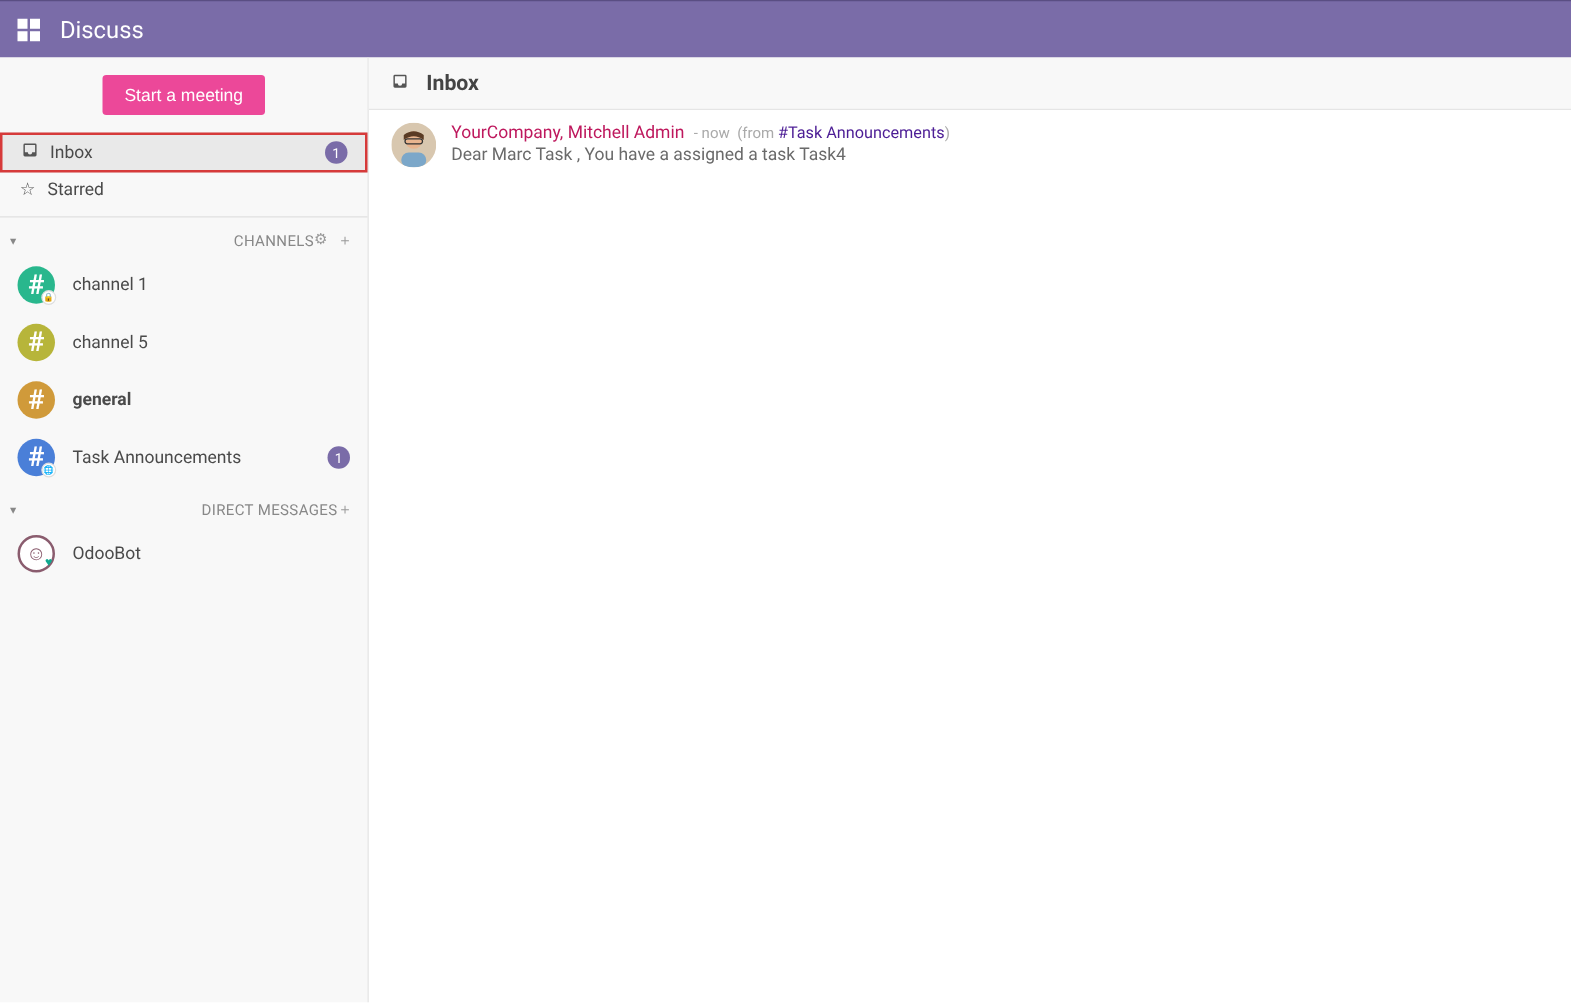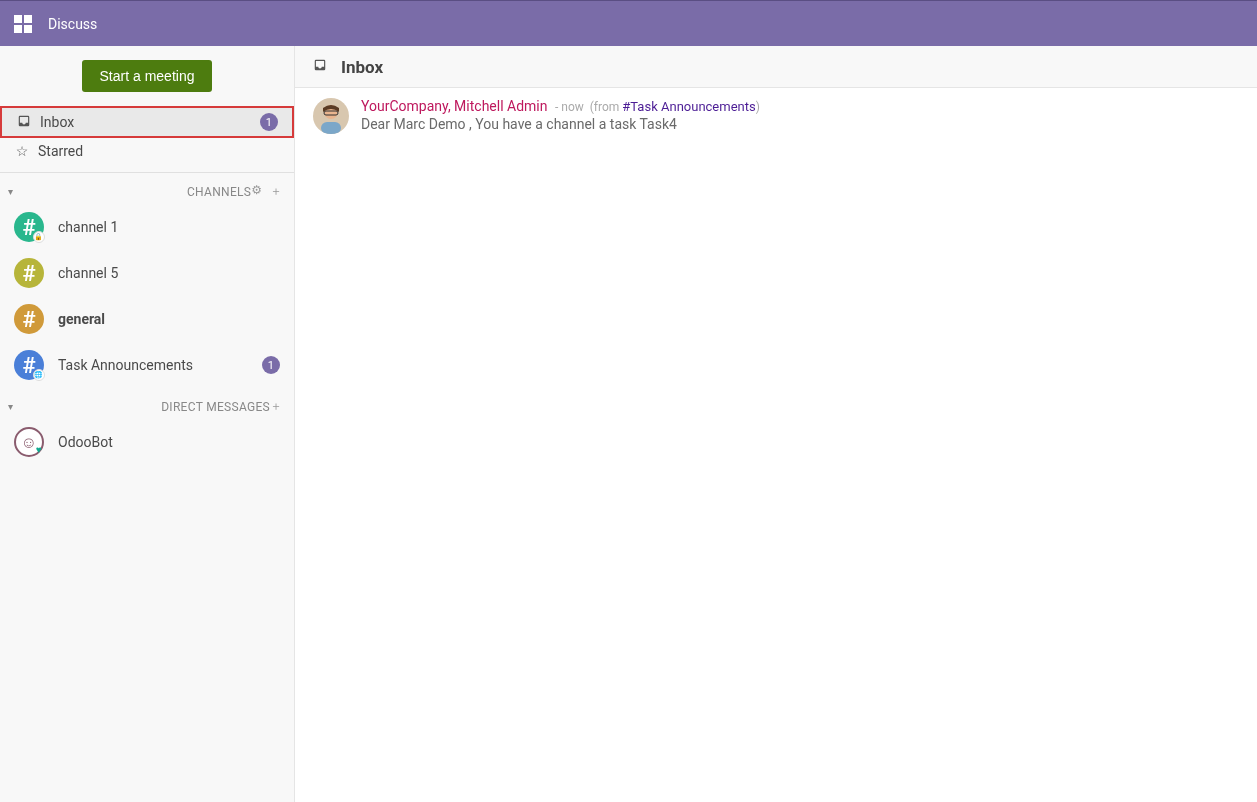--- a/index.html
+++ b/index.html
@@ -1,24 +1,24 @@
 <!DOCTYPE html>
 <html><head>
 <meta charset="utf-8">
 <style>
 * { box-sizing: border-box; margin: 0; padding: 0; }
 body { font-family: -apple-system, BlinkMacSystemFont, "Segoe UI", Roboto, Helvetica, Arial, sans-serif; font-size: 14px; color: #555; background: #fff; }
 .topbar { height: 46px; background: #7a6ca8; border-top: 1px solid #5a4e83; display: flex; align-items: center; padding: 0 14px; color: #fff; }
 .topbar .apps { width: 18px; height: 18px; margin-right: 16px; display: flex; flex-wrap: wrap; gap: 2px; cursor: pointer; }
 .topbar .apps span { width: 8px; height: 8px; background: #fff; display: block; }
-.topbar .title { font-size: 14px; font-weight: 400; }
+.topbar .title { font-size: 19px; font-weight: 400; }
 .layout { display: flex; height: calc(100vh - 46px); min-height: 756px; }
 .sidebar { width: 295px; background: #f8f8f8; border-right: 1px solid #e5e5e5; display: flex; flex-direction: column; }
 .meeting-wrap { padding: 14px; text-align: center; }
-.meeting-btn { background: #4d7c0f; color: #fff; border: none; padding: 8px 18px; border-radius: 3px; font-size: 14px; cursor: pointer; }
+.meeting-btn { background: #ec4899; color: #fff; border: none; padding: 8px 18px; border-radius: 3px; font-size: 14px; cursor: pointer; }
 .mailboxes { padding: 0; }
 .mailbox-item { display: flex; align-items: center; padding: 5px 14px; cursor: pointer; color: #4a4a4a; }
 .mailbox-item.active { background: #e9e9e9; border: 2px solid #d63a3a; }
 .mailbox-item .ic { width: 16px; text-align: center; margin-right: 8px; color: #555; }
 .mailbox-item .label { flex: 1; }
 .badge { background: #7a6ca8; color: #fff; border-radius: 10px; min-width: 18px; height: 18px; font-size: 11px; display: inline-flex; align-items: center; justify-content: center; padding: 0 6px; }
 .section-sep { border-top: 1px solid #e0e0e0; margin-top: 8px; }
 .section-head { display: flex; align-items: center; padding: 10px 12px 4px 8px; color: #888; font-size: 12px; }
 .section-head .caret { margin-right: 4px; color: #888; font-size: 10px; }
 .section-head .htxt { flex: 1; letter-spacing: 0.3px; text-align: right; }
@@ -166,18 +166,18 @@
               <path d="M10 10 Q18 4 26 10 L26 14 Q18 8 10 14 Z" fill="#5a3b24"></path>
               <rect x="11" y="13" width="14" height="4" rx="2" fill="none" stroke="#333" stroke-width="1"></rect>
               <rect x="8" y="24" width="20" height="12" rx="6" fill="#7ba7c9"></rect>
             </svg>
         </div>
         <div class="msg-body">
           <div class="msg-head">
             <span class="author">YourCompany, Mitchell Admin</span>
             <span class="meta"><span>- </span><span>now</span>&nbsp;&nbsp;<span>(from </span><span class="chlink">#Task Announcements</span><span>)</span></span>
           </div>
-          <div class="msg-text">Dear Marc Demo , You have a channel a task Task4</div>
+          <div class="msg-text">Dear Marc Task , You have a assigned a task Task4</div>
         </div>
       </div>
     </div>
   </div>
 </div>
 
 </body></html>

